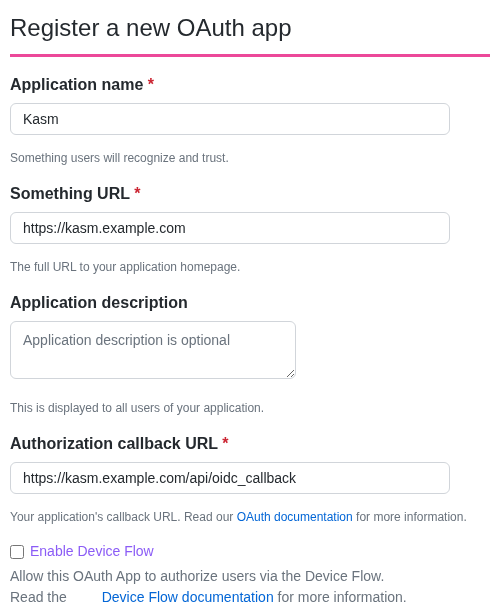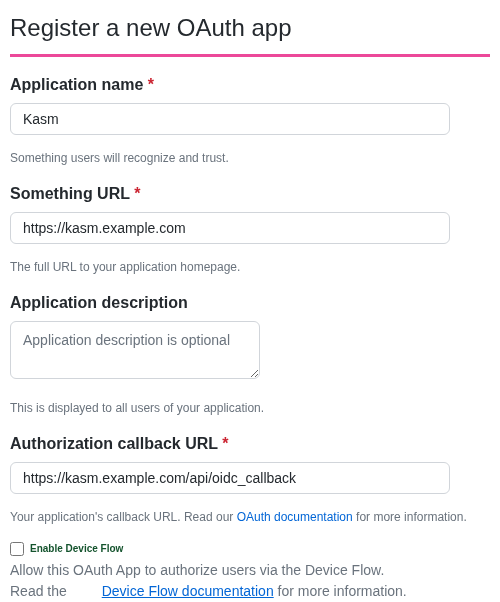--- a/index.html
+++ b/index.html
@@ -43,21 +43,21 @@
       padding: 5px 12px;
       font-size: 14px;
       line-height: 20px;
       color: #24292e;
       background-color: #ffffff;
       border: 1px solid #d1d5da;
       border-radius: 6px;
       outline: none;
     }
     .textarea-input {
-      width: 250px;
+      width: 286px;
       padding: 8px 12px;
       font-size: 14px;
       line-height: 20px;
       color: #24292e;
       background-color: #ffffff;
       border: 1px solid #d1d5da;
       border-radius: 6px;
       outline: none;
       resize: both;
       font-family: inherit;
@@ -79,23 +79,23 @@
       display: flex;
       align-items: center;
       gap: 6px;
       margin-bottom: 4px;
     }
     .checkbox-row input[type="checkbox"] {
       width: 14px;
       height: 14px;
     }
     .checkbox-label {
-      font-weight: 700;
-      font-size: 10px;
-      color: #14532d;
+      font-weight: 400;
+      font-size: 14px;
+      color: #8b5cf6;
     }
     .device-flow-section {
       margin-bottom: 16px;
     }
     .device-note {
       font-size: 14px;
       color: #6a737d;
       line-height: 1.5;
     }
     .device-note a {

